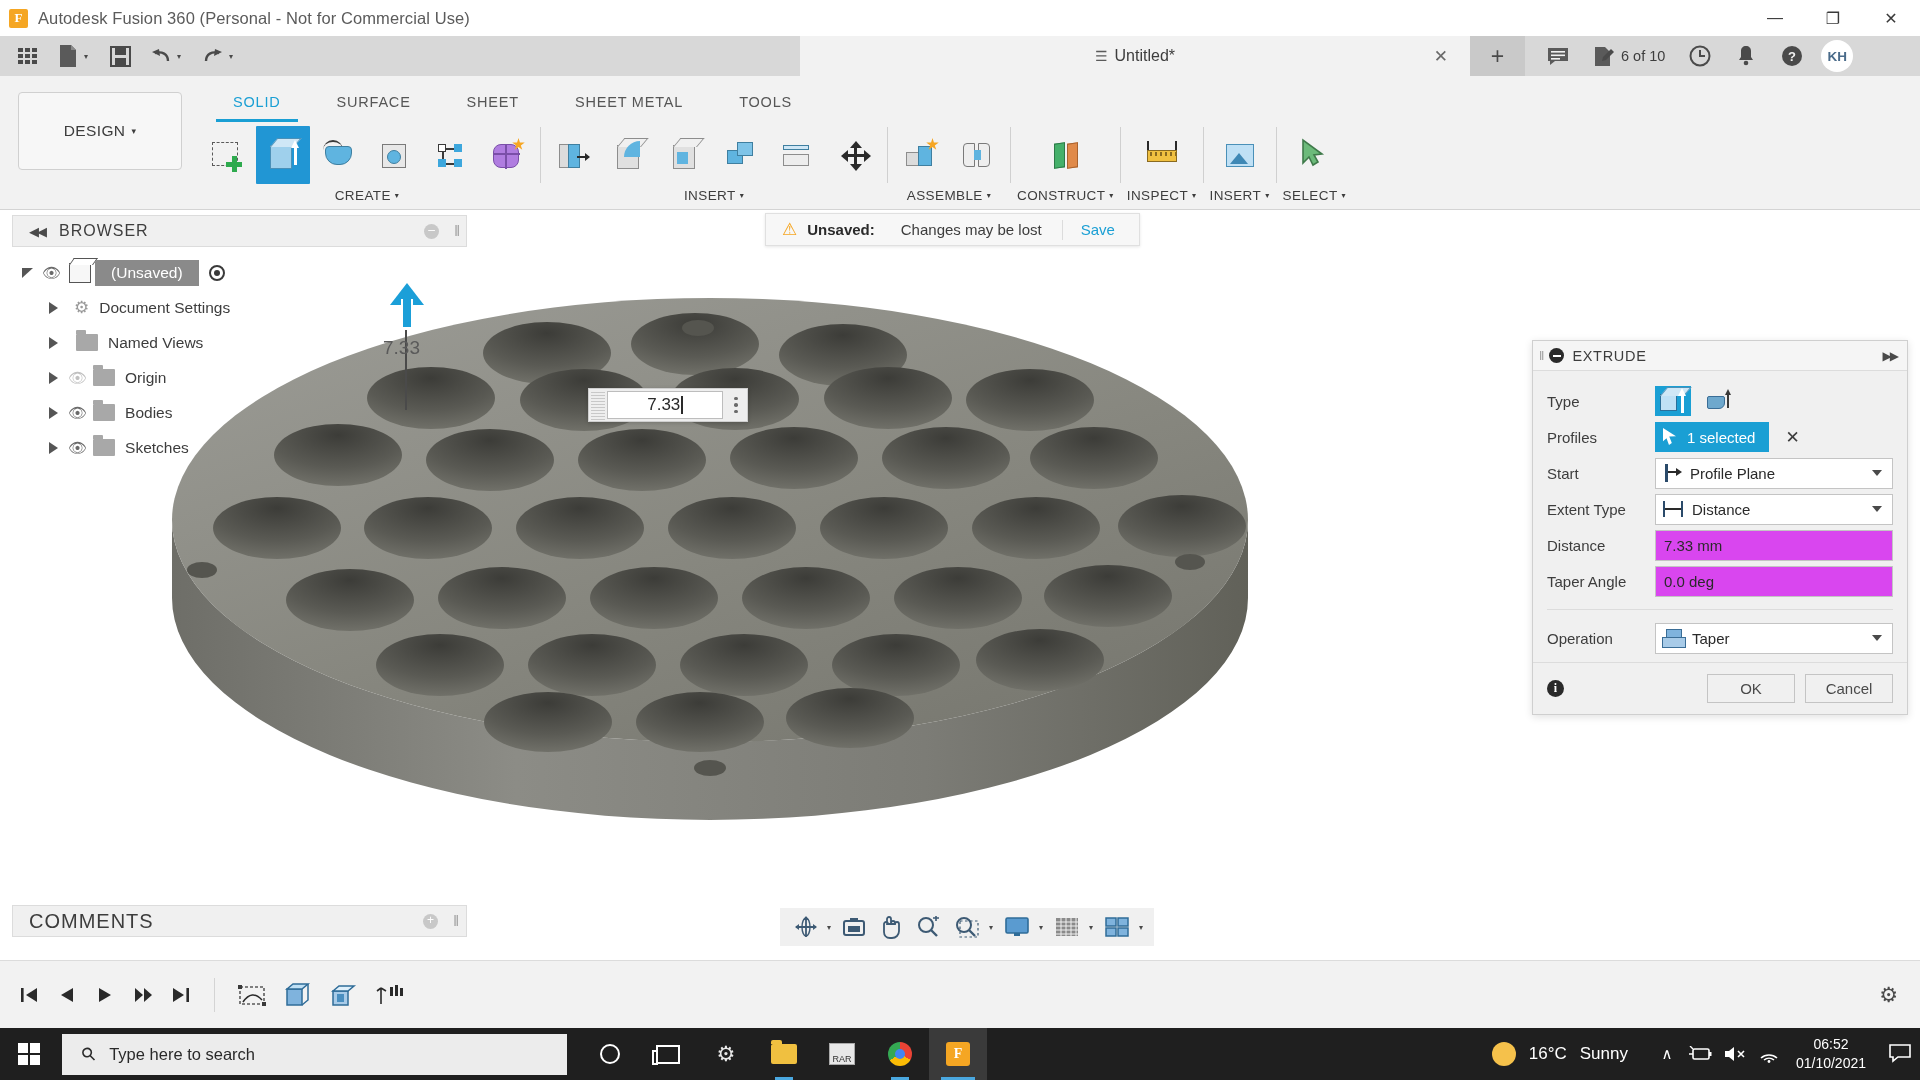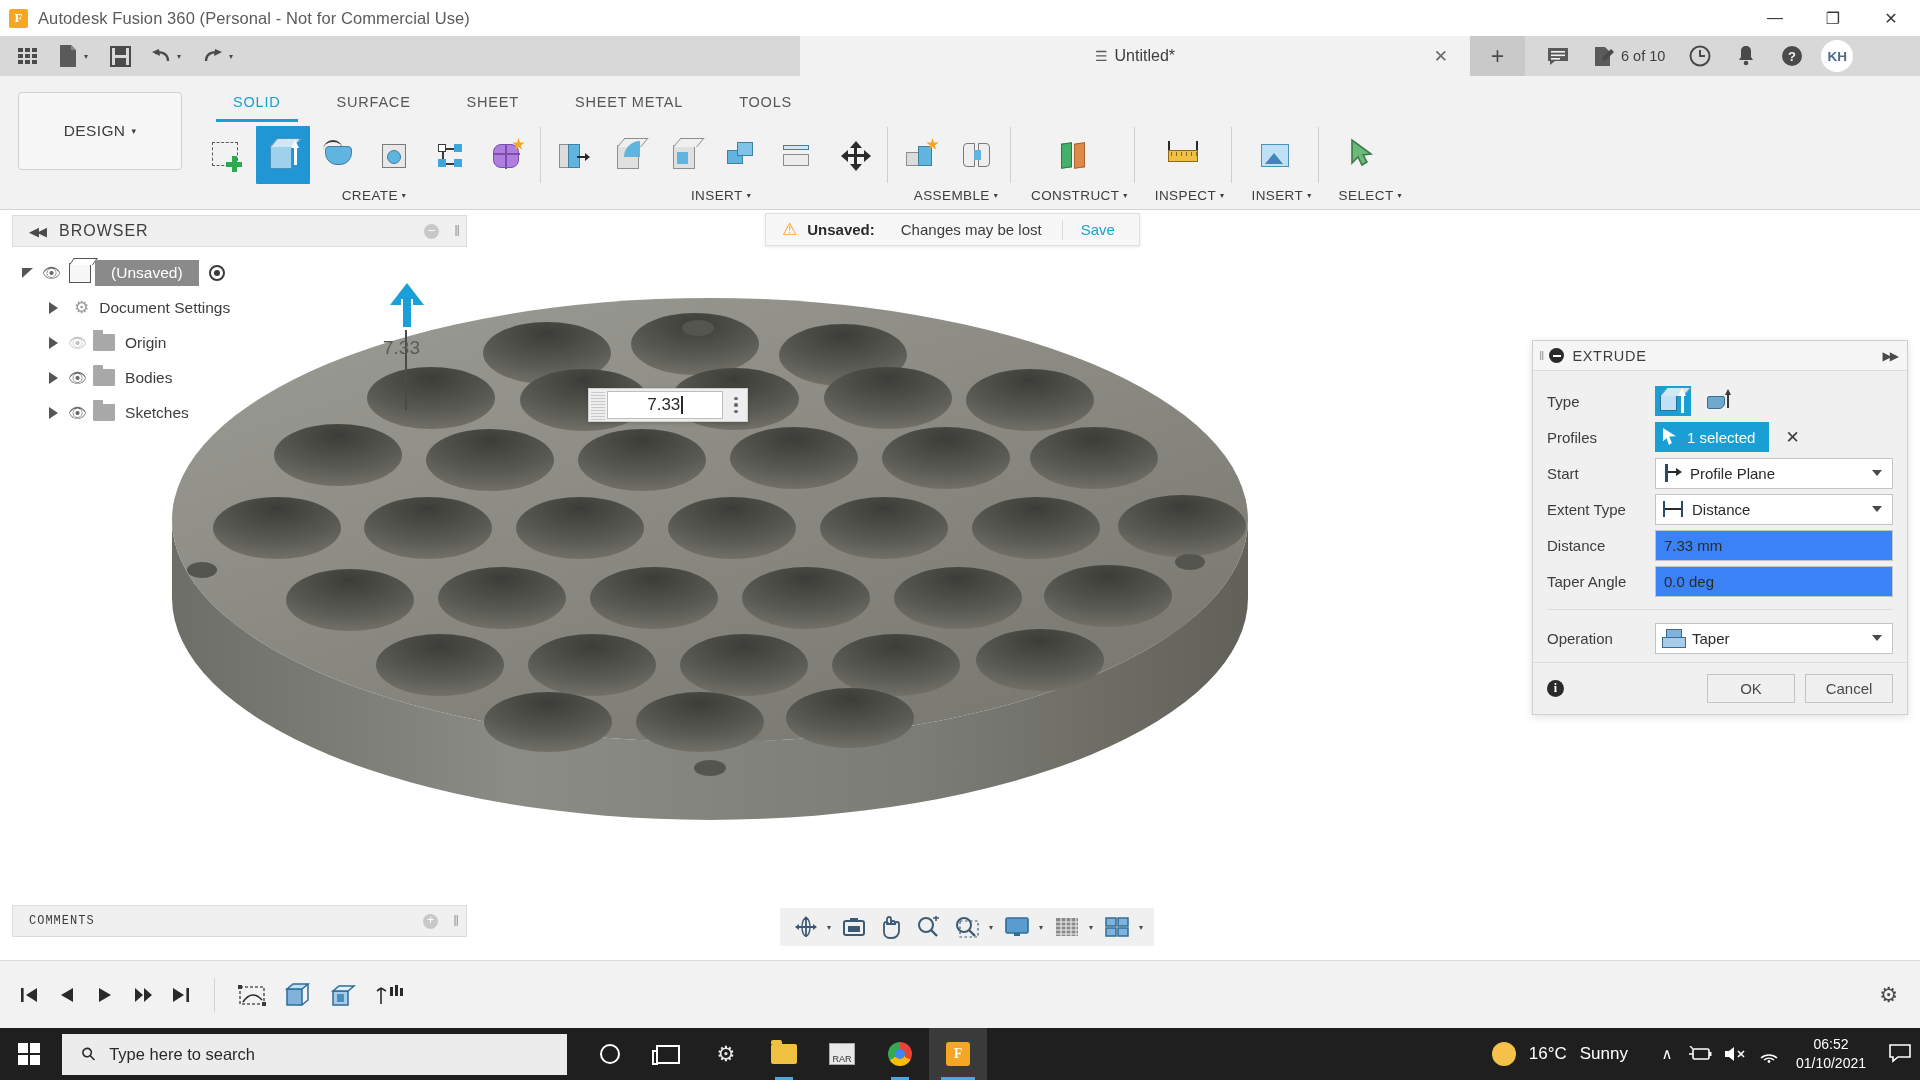--- a/index.html
+++ b/index.html
@@ -103,21 +103,21 @@
   .rb-groups { position: absolute; left: 200px; top: 48px; display: flex; align-items: flex-start; }
   .rb-group { display: flex; flex-direction: column; align-items: center; position: relative; }
   .rb-icons { display: flex; align-items: center; gap: 2px; height: 62px; }
   .rb-ic {
     width: 54px; height: 58px; display: flex; align-items: center; justify-content: center;
     position: relative;
   }
   .rb-ic.selected { background: #2196d4; border-radius: 1px; }
   .rb-glabel {
     font-size: 13.5px; color: #3d3d3d; letter-spacing: 0.4px;
-    margin-top: 2px; display: flex; align-items: center; gap: 4px; margin-left: 14px;
+    margin-top: 2px; display: flex; align-items: center; gap: 4px;
   }
   .rb-glabel .cv { font-size: 8px; }
   .rb-sep { width: 1px; height: 56px; background: #d0d0d0; margin: 0 6px; align-self: flex-start; margin-top: 3px; }
 
   
   .ico { position: relative; width: 38px; height: 38px; }
   .cube {
     position: absolute; width: 22px; height: 24px; background: #9fd0ec;
     border: 1.5px solid #4a90b8; left: 6px; top: 9px;
   }
@@ -365,21 +365,21 @@
   .ex-select {
     flex:1; height: 31px; background: #ffffff; border: 1px solid #c4c4c4;
     display:flex; align-items:center; gap:8px; padding: 0 6px; font-size: 15px; color:#2a2a2a;
     position: relative;
   }
   .ex-select .dncv {
     position:absolute; right: 10px; width:0;height:0;
     border-left:5px solid transparent;border-right:5px solid transparent;border-top:6px solid #4a4a4a;
   }
   .ex-field {
-    flex:1; height: 31px; background: #3b82f6; border: 1px solid #c4c4c4;
+    flex:1; height: 31px; background: #d946ef; border: 1px solid #c4c4c4;
     display:flex; align-items:center; padding: 0 8px; font-size: 15px; color:#2a2a2a;
   }
   .ex-div { height:1px; background:#dcdcdc; margin: 10px 14px; }
   .ex-foot {
     border-top: 1px solid #dcdcdc; height: 52px; display:flex; align-items:center;
     padding: 0 14px; gap: 10px; margin-top: 6px;
   }
   .info-i {
     width: 17px; height: 17px; background:#2a2a2a; border-radius:50%; color:#fff;
     font-size: 12px; display:flex; align-items:center; justify-content:center;
@@ -409,21 +409,21 @@
   .cursor-g { position:relative; width:16px;height:18px; }
   .cursor-g i { position:absolute; left:0; top:0; width:13px;height:17px; background:#ffffff;
     clip-path: polygon(0 0, 0 78%, 27% 60%, 46% 100%, 68% 88%, 48% 50%, 100% 48%); }
 
   
   .comments {
     position: absolute; left: 12px; top: 905px; width: 455px; height: 32px;
     background: #f0f0f0; border: 1px solid #dcdcdc; display:flex; align-items:center;
     padding-left: 16px;
   }
-  .comments .lbl { font-size: 12px; color: #3d3d3d; letter-spacing: 1px; font-family: Liberation Mono, monospace; }
+  .comments .lbl { font-size: 20px; color: #3d3d3d; letter-spacing: 1px; }
   .comments .dot {
     position:absolute; right: 28px; width:15px;height:15px;border-radius:50%;
     background:#c8c8c8; color:#fff; font-size:12px; line-height:13px; text-align:center;
   }
   .comments .grip { position:absolute; right:10px; font-size:14px; color:#9a9a9a; letter-spacing:-3px; }
 
   
   .navbar {
     position: absolute; left: 780px; top: 908px; height: 38px;
     background: #f0f0f0; display:flex; align-items:center; padding: 0 8px; gap: 2px;
@@ -952,20 +952,27 @@
       </div>
 
       <div class="tnode">
         <span class="tw" style="margin-left:26px;">
             <span class="tri-r"></span>
           </span>
         <span class="gear" style="margin-left:6px;">⚙</span>
         <span class="nlabel">Document Settings</span>
       </div>
 
+      <div class="tnode">
+        <span class="tw" style="margin-left:26px;">
+            <span class="tri-r"></span>
+          </span>
+        <span class="ficon" style="margin-left:8px;"></span>
+        <span class="nlabel">Named Views</span>
+      </div>
 
       <div class="tnode">
         <span class="tw" style="margin-left:26px;">
             <span class="tri-r"></span>
           </span>
         <span class="eye off">👁</span>
         <span class="ficon" style="margin-left:6px;"></span>
         <span class="nlabel">Origin</span>
       </div>
 

